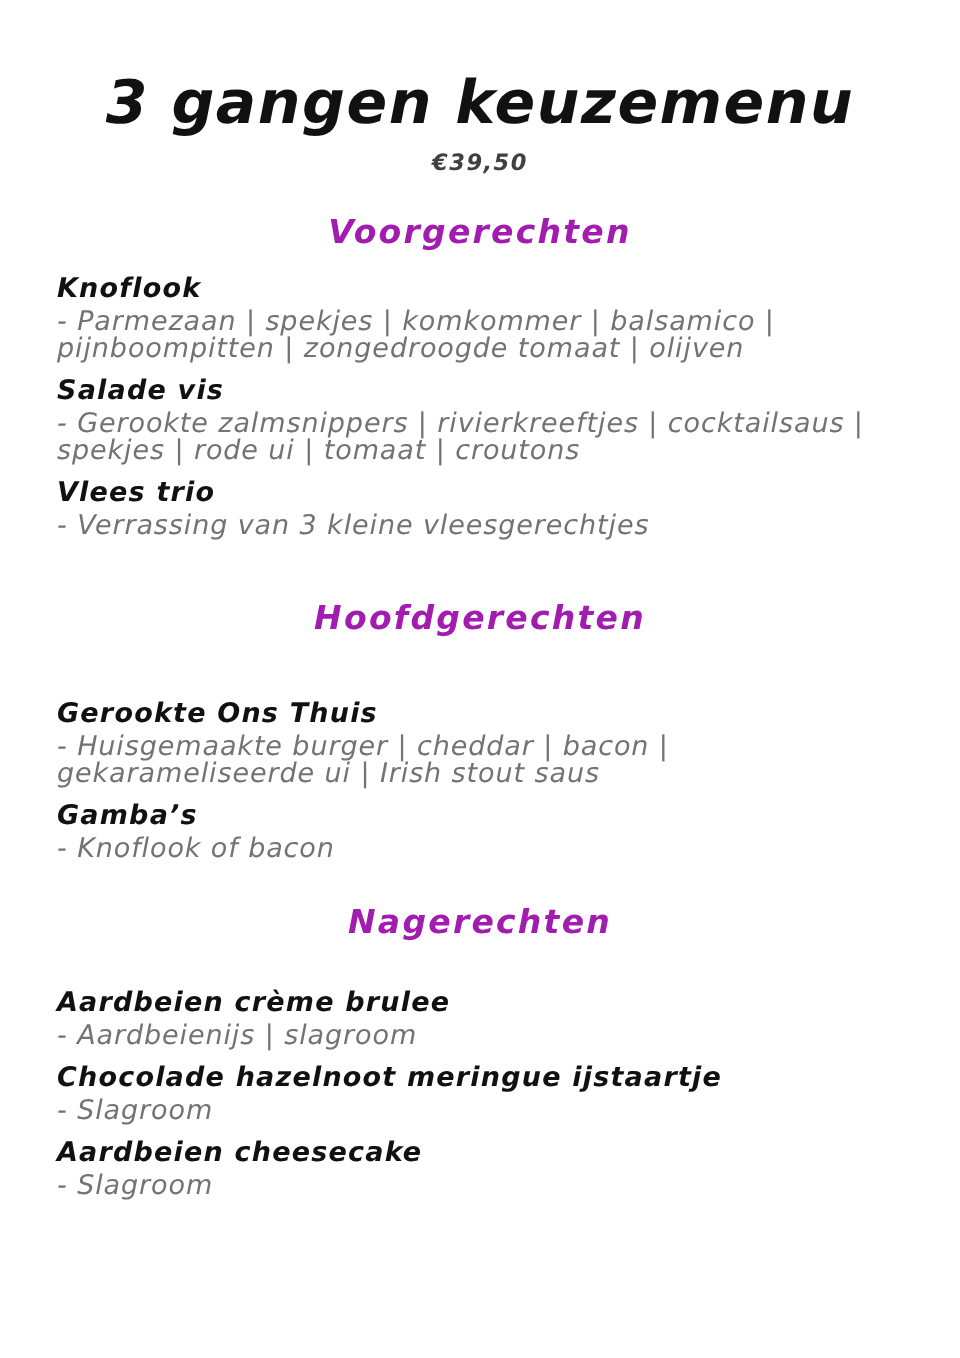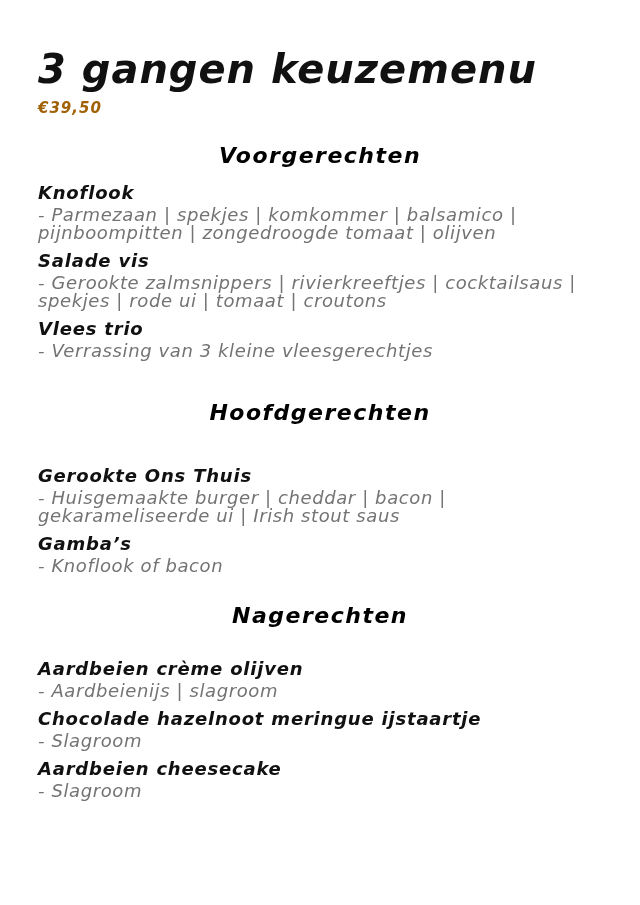--- a/index.html
+++ b/index.html
@@ -16,45 +16,45 @@
   }
   .page {
     box-sizing: border-box;
     width: 640px;
     height: 905px;
     padding: 22px 38px 20px 38px;
   }
   
   .menu-title {
     margin: 22px 0 0 0;
-    text-align: left;
+    text-align: center;
     font-size: 40px;
     font-weight: bold;
     font-style: italic;
     letter-spacing: 1px;
     line-height: 1.25;
     color: #111111;
   }
   .menu-price {
     margin-top: 5px;
-    text-align: left;
+    text-align: center;
     font-size: 15px;
     font-style: italic;
     font-weight: bold;
     letter-spacing: 1px;
-    color: #a16207;
+    color: #404040;
   }
   .menu-section .section-heading {
     margin: 0;
     text-align: center;
     font-size: 22px;
     font-weight: bold;
     font-style: italic;
     letter-spacing: 1.5px;
-    color: #000000;
+    color: #a21caf;
   }
   .menu-section.section-0 .section-heading { margin: 26px 0 12px 0; }
   .menu-section.section-1 .section-heading { margin: 40px 0 38px 0; }
   .menu-section.section-2 .section-heading { margin: 28px 0 28px 0; }
 
   .menu-item { margin-top: 6px; }
   .menu-item:first-of-type { margin-top: 0; }
 
   .item-name {
     font-size: 18px;
@@ -105,21 +105,21 @@
     </div>
     <div class="menu-item">
       <div class="item-name">Gamba’s</div>
       <div class="item-desc">- Knoflook of bacon</div>
     </div>
   </section>
 
   <section class="menu-section section-2">
     <h2 class="section-heading">Nagerechten</h2>
     <div class="menu-item">
-      <div class="item-name">Aardbeien crème olijven</div>
+      <div class="item-name">Aardbeien crème brulee</div>
       <div class="item-desc">- Aardbeienijs | slagroom</div>
     </div>
     <div class="menu-item">
       <div class="item-name">Chocolade hazelnoot meringue ijstaartje</div>
       <div class="item-desc">- Slagroom</div>
     </div>
     <div class="menu-item">
       <div class="item-name">Aardbeien cheesecake</div>
       <div class="item-desc">- Slagroom</div>
     </div>

